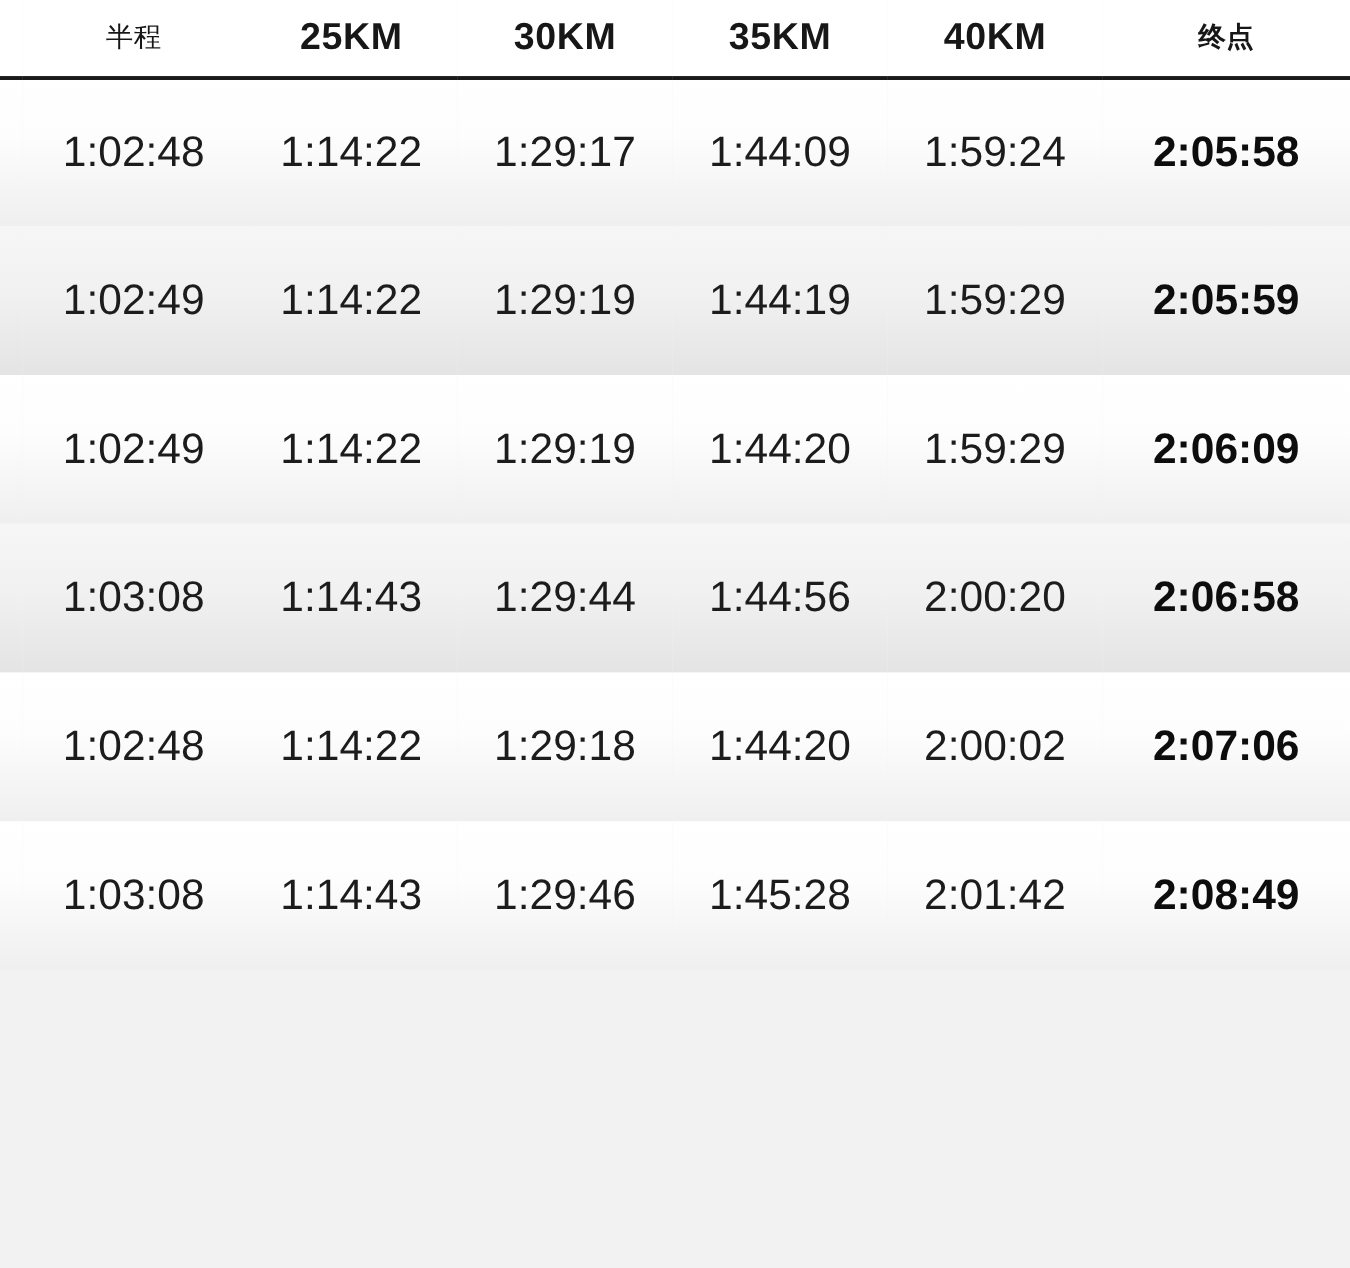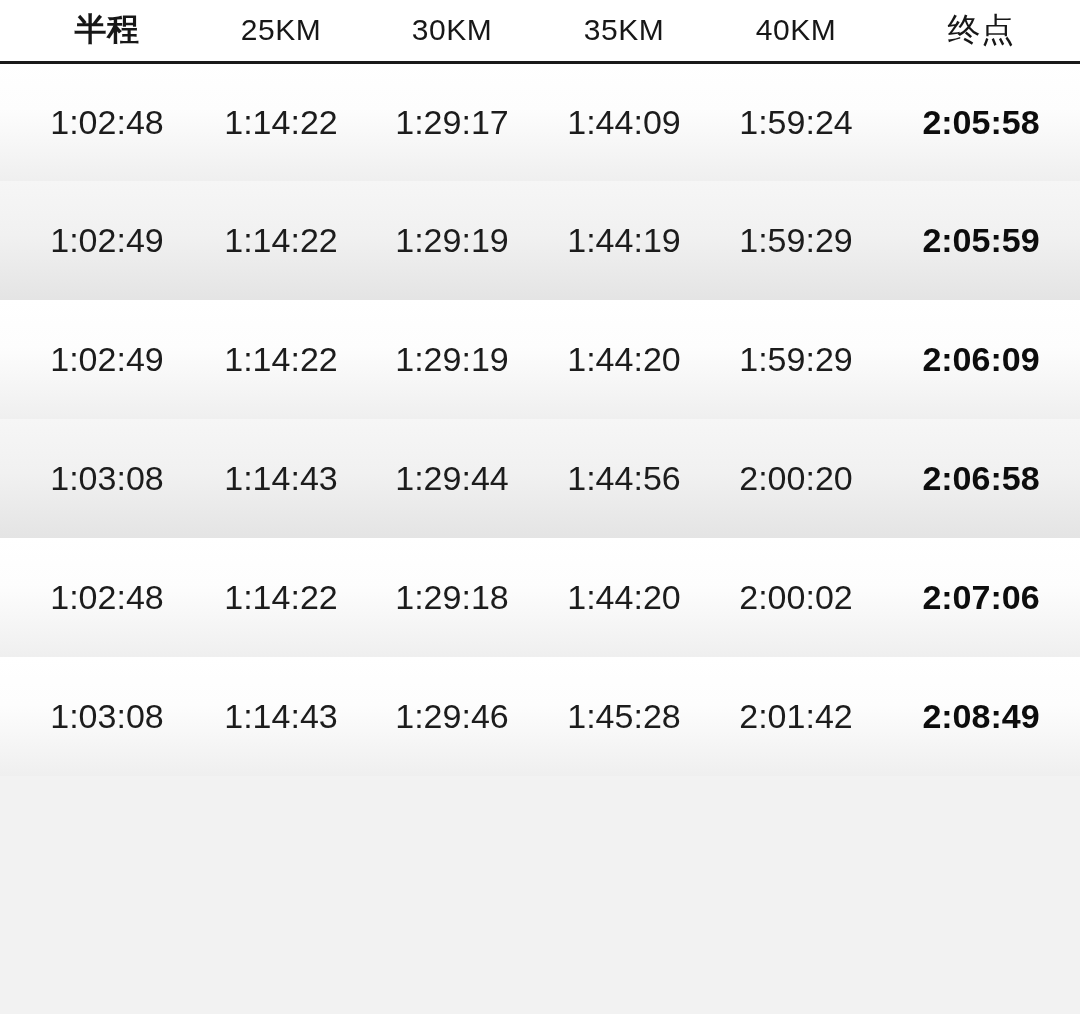--- a/index.html
+++ b/index.html
@@ -28,32 +28,32 @@
   }
 
   
   thead tr {
     height: 62px;
   }
   thead th {
     background: #ffffff;
     color: #171717;
     font-size: 30px;
-    font-weight: normal;
+    font-weight: bold;
     letter-spacing: 0.5px;
     border-bottom: 3px solid #1a1a1a;
   }
   thead th.col-partial {
-    font-size: 32px;
-    font-weight: bold;
+    font-size: 22px;
+    font-weight: normal;
     margin-top: 13px;
   }
   thead th.col-finish {
-    font-size: 33px;
-    font-weight: normal;
+    font-size: 22px;
+    font-weight: bold;
     margin-top: 21px;
   }
 
   
   tbody tr {
     height: 119px;
   }
   tbody tr.row-even {
     background: linear-gradient(to bottom, #ffffff 0%, #fdfdfd 40%, #efefef 100%);
   }

